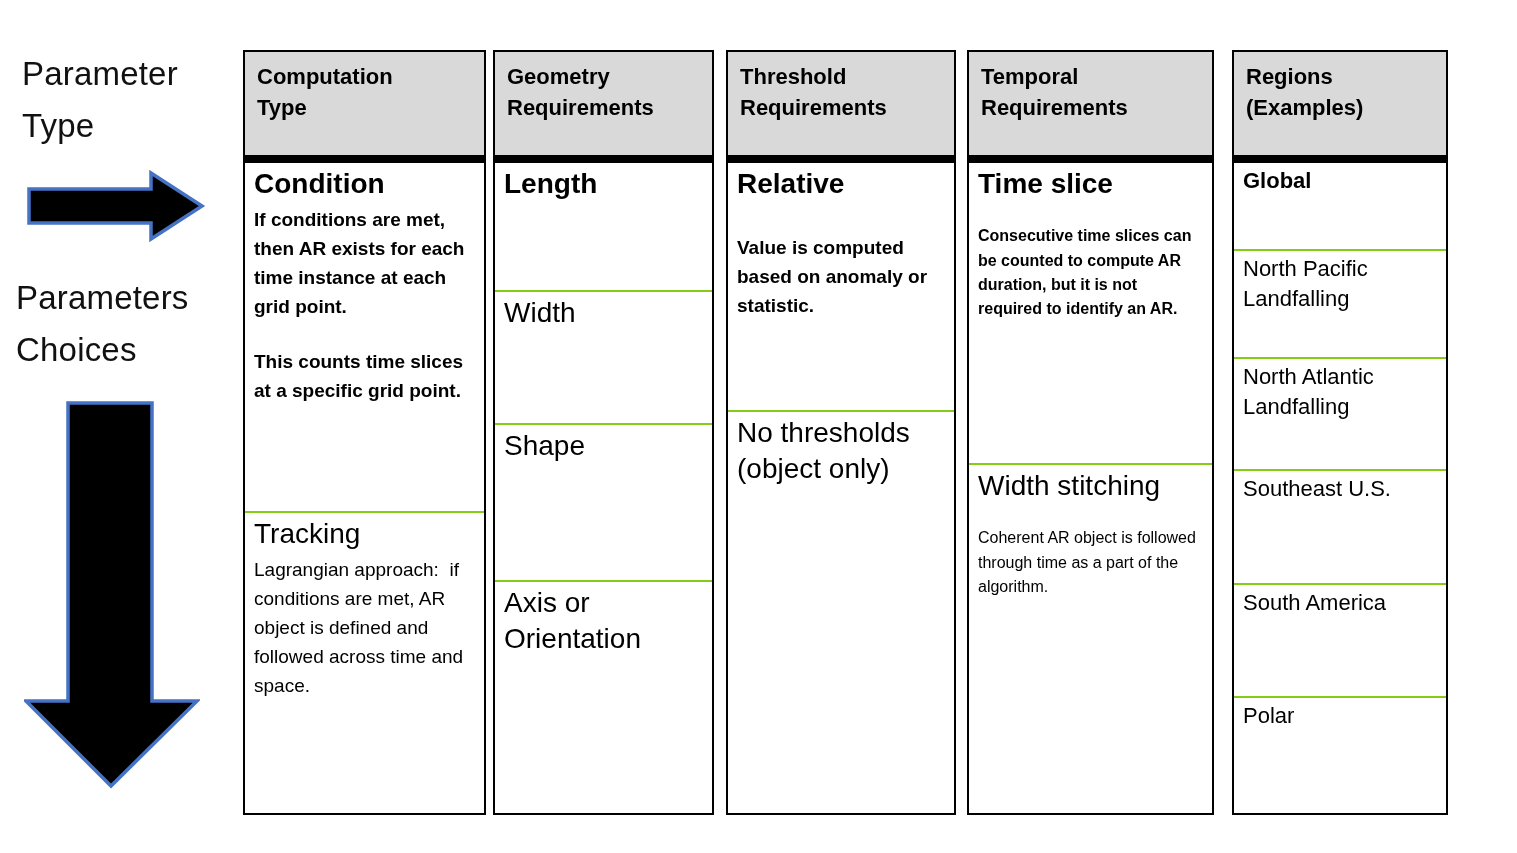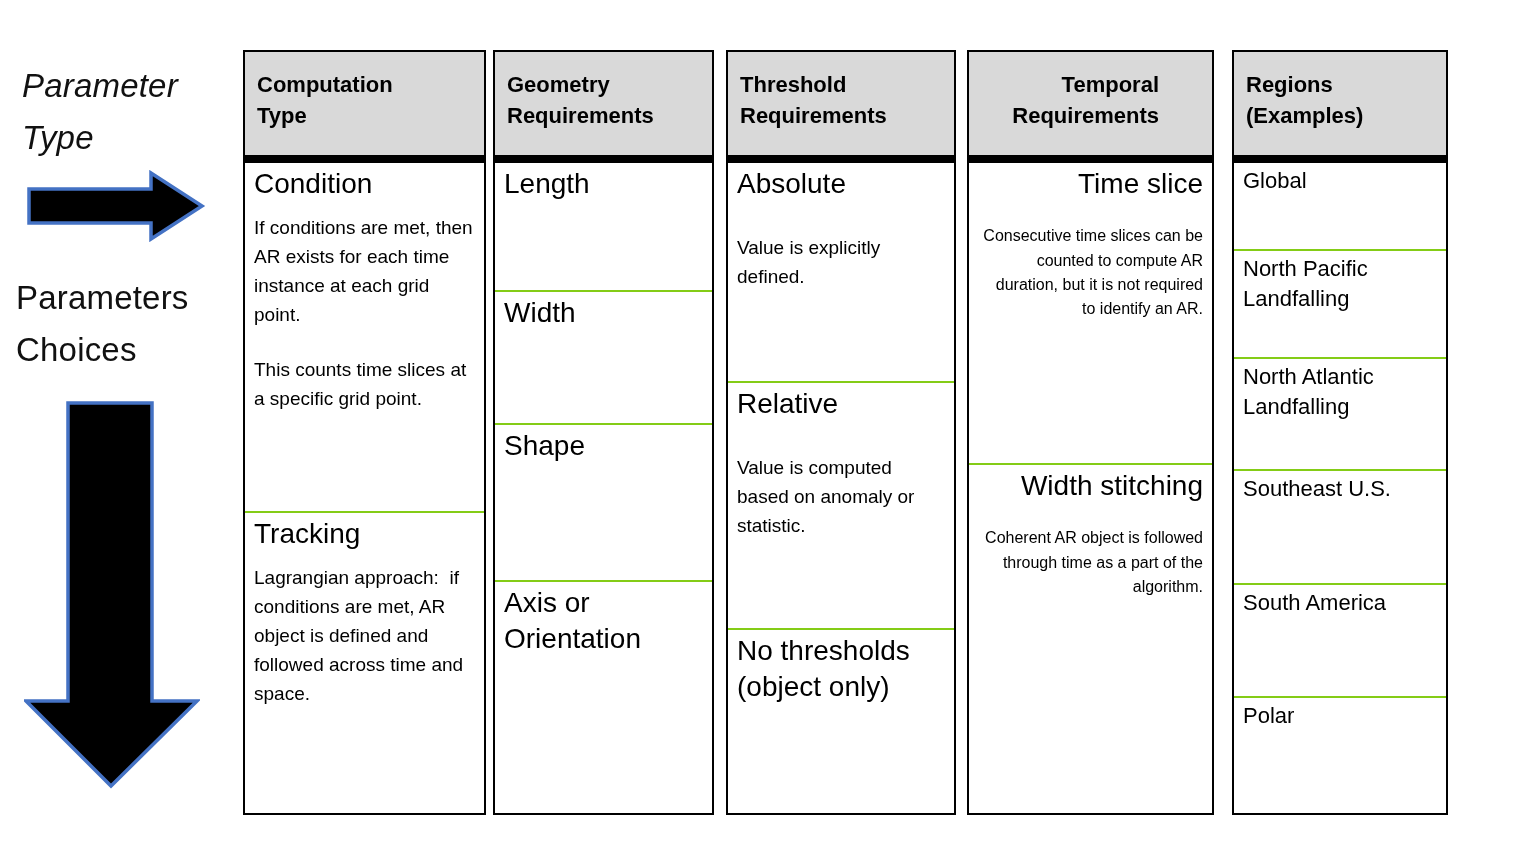--- a/index.html
+++ b/index.html
@@ -17,71 +17,71 @@
 
   
   .side-label {
     position:absolute;
     font-size:33px;
     line-height:1.58;
     color:#111;
     white-space:pre-line;
     letter-spacing:0.2px;
   }
-  #label-parameter-type { left:22px; top:60px;font-style:italic; }
+  #label-parameter-type { left:22px; top:48px; }
   #label-parameters-choices { left:16px; top:272px; }
   .arrow-svg { position:absolute; }
   #arrow-right { left:26px; top:170px; }
   #arrow-down  { left:24px; top:401px; }
 
   
   .col { position:absolute; top:50px; height:765px; }
   .col-header {
     background:#d9d9d9;
     border:2px solid #000;
     border-bottom:none;
     height:105px;
-    padding:17px 12px;
+    padding:9px 12px;
     font-weight:bold;
     font-size:22px;
     line-height:1.42;
   }
   .col-header span { display:block; max-width:178px; }
   .col-bar { height:8px; background:#000; }
   .col-body {
     border:2px solid #000;
     border-top:none;
     height:652px;
     display:flex;
     flex-direction:column;
   }
   .cell {
     border-top:2px solid #84cc16;
     padding:3px 9px 4px 9px;
     overflow:hidden;
   }
-  .cell:first-child { border-top:none; }
+  .cell:first-child { border-top:none;font-weight:bold; }
   .cell-title { font-size:28px; line-height:1.3; }
   .t-md .cell-title { font-size:22px; line-height:1.35; }
   .cell-body {
     font-size:18px;
     line-height:1.52;
-    margin-top:12px;
+    margin-top:4px;
     white-space:pre-wrap;
   }
   .body-19 .cell-body { font-size:19px; }
   .body-17 .cell-body { font-size:16px; }
   .gap-lg { margin-top:32px !important; }
   .gap-md { margin-top:22px !important; }
   .para2  { margin-top:26px !important; }
 
   #col-computation { left:243px; width:243px; }
   #col-geometry    { left:493px; width:221px; }
   #col-threshold   { left:726px; width:230px; }
-  #col-temporal    { left:967px; width:247px;text-align:right; }
+  #col-temporal    { left:967px; width:247px; }
   #col-regions     { left:1232px; width:216px; }
 </style>
 </head>
 <body>
 
 <div class="canvas">
 
   <div class="side-label" id="label-parameter-type">Parameter
 Type</div>
 
@@ -134,24 +134,20 @@
       </div>
     </div>
   </div>
 
   <div class="col body-19" id="col-threshold">
     <div class="col-header">
       <span>Threshold Requirements</span>
     </div>
     <div class="col-bar"></div>
     <div class="col-body">
-      <div class="cell" style="height:218px">
-        <div class="cell-title">Absolute</div>
-        <p class="cell-body gap-lg">Value is explicitly defined.</p>
-      </div>
       <div class="cell" style="height:247px">
         <div class="cell-title">Relative</div>
         <p class="cell-body gap-lg">Value is computed based on anomaly or statistic.</p>
       </div>
       <div class="cell" style="flex:1">
         <div class="cell-title">No thresholds (object only)</div>
       </div>
     </div>
   </div>
 

